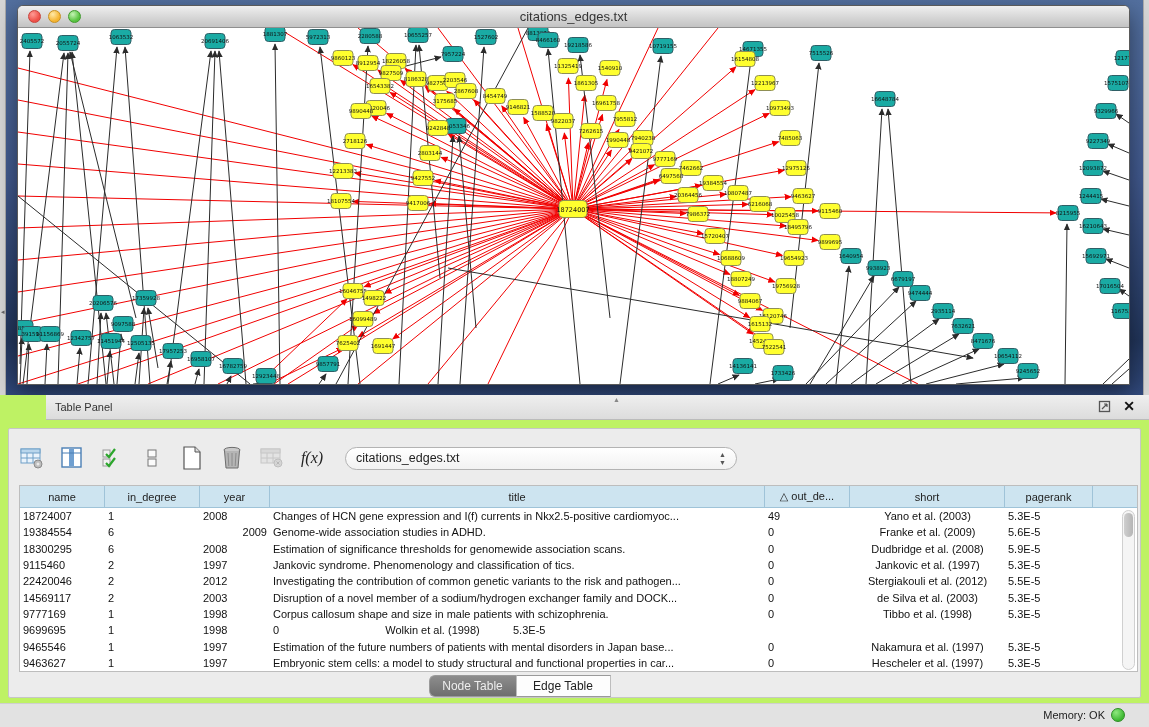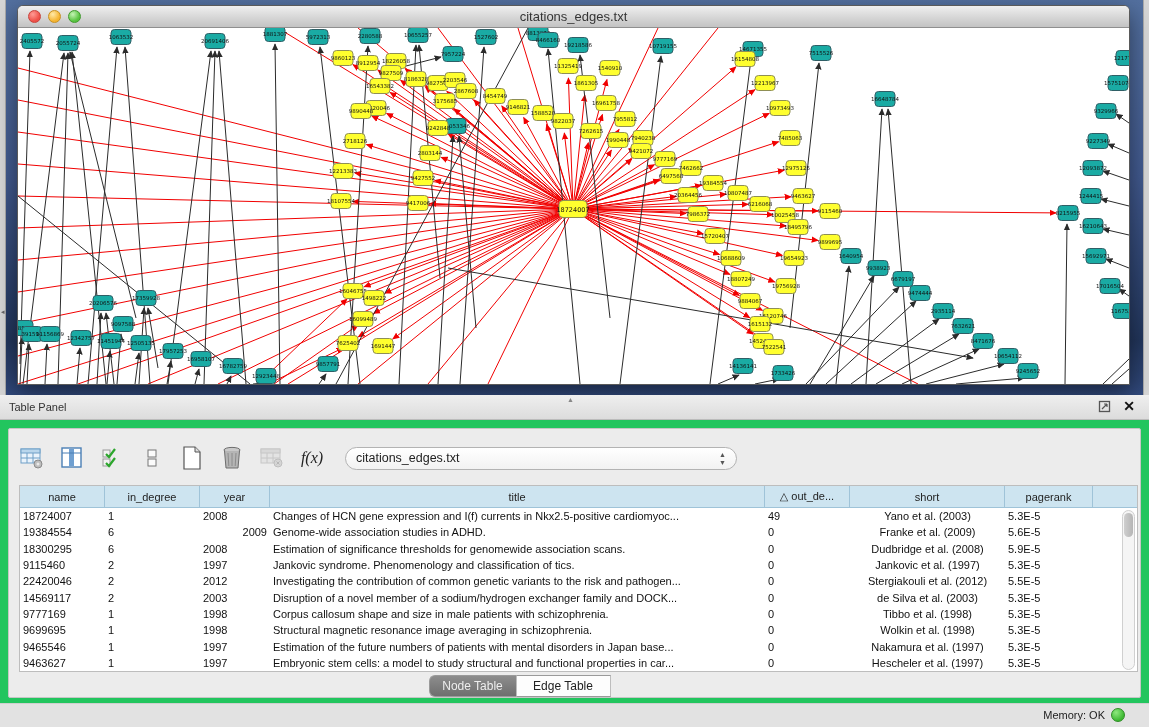--- a/index.html
+++ b/index.html
@@ -23,21 +23,21 @@
   .tl { position:absolute; top:4px; width:13px; height:13px; border-radius:50%; }
   .tl.red    { left:10px;  background:radial-gradient(circle at 35% 30%,#ff9b94,#ee5048 65%); border:1px solid #c8423b; }
   .tl.yellow { left:30px; background:radial-gradient(circle at 35% 30%,#ffe9a8,#f5b430 65%); border:1px solid #c8901f; }
   .tl.green  { left:50px; background:radial-gradient(circle at 35% 30%,#c4f3b4,#57c33f 65%); border:1px solid #3f9a2c; }
   #window-title { position:absolute; left:0; right:0; top:3px; text-align:center;
     font-size:13px; color:#353535; }
   #graph-canvas { position:absolute; left:0; top:22px; width:1111px; height:356px; background:#fff; overflow:hidden; }
   #graph-svg { display:block; }
 
   
-  #table-panel { position:absolute; left:0; top:395px; width:1149px; height:332px; background:#22c55e; }
+  #table-panel { position:absolute; left:0; top:395px; width:1149px; height:332px; background:#bef264;padding-left:46px; }
   #panel-bar { height:25px; background:linear-gradient(180deg,#efefef,#dcdcdc);
     border-bottom:1px solid #bbb; position:relative; }
   #panel-title { position:absolute; left:9px; top:6px; font-size:11px; color:#333; }
   #splitter-grip { position:absolute; left:567px; top:1px; font-size:7px; color:#888; }
   #float-btn { position:absolute; right:38px; top:5px; width:13px; height:13px; }
   #float-btn svg { display:block; }
   #close-btn { position:absolute; right:14px; top:3px; font-size:14px; font-weight:bold; color:#111; cursor:default; }
 
   #panel-content { position:absolute; left:8px; top:33px; width:1133px; height:270px;
     background:#ececec; border:1px solid #c6c6c6; border-radius:2px;text-decoration:underline; }
@@ -896,21 +896,20 @@
             <div class="td" style="width:70px;text-align:left">1998</div>
             <div class="td" style="width:495px;text-align:left">Corpus callosum shape and size in male patients with schizophrenia.</div>
             <div class="td" style="width:85px;text-align:left">0</div>
             <div class="td" style="width:155px;text-align:center">Tibbo et al. (1998)</div>
             <div class="td" style="width:88px;text-align:left">5.3E-5</div>
           </div>
           <div class="tr">
             <div class="td" style="width:85px;text-align:left">9699695</div>
             <div class="td" style="width:95px;text-align:left">1</div>
             <div class="td" style="width:70px;text-align:left">1998</div>
-            <div class="td" style="width:495px;text-align:left">Structural magnetic resonance image averaging in schizophrenia.</div>
             <div class="td" style="width:85px;text-align:left">0</div>
             <div class="td" style="width:155px;text-align:center">Wolkin et al. (1998)</div>
             <div class="td" style="width:88px;text-align:left">5.3E-5</div>
           </div>
           <div class="tr">
             <div class="td" style="width:85px;text-align:left">9465546</div>
             <div class="td" style="width:95px;text-align:left">1</div>
             <div class="td" style="width:70px;text-align:left">1997</div>
             <div class="td" style="width:495px;text-align:left">Estimation of the future numbers of patients with mental disorders in Japan base...</div>
             <div class="td" style="width:85px;text-align:left">0</div>

